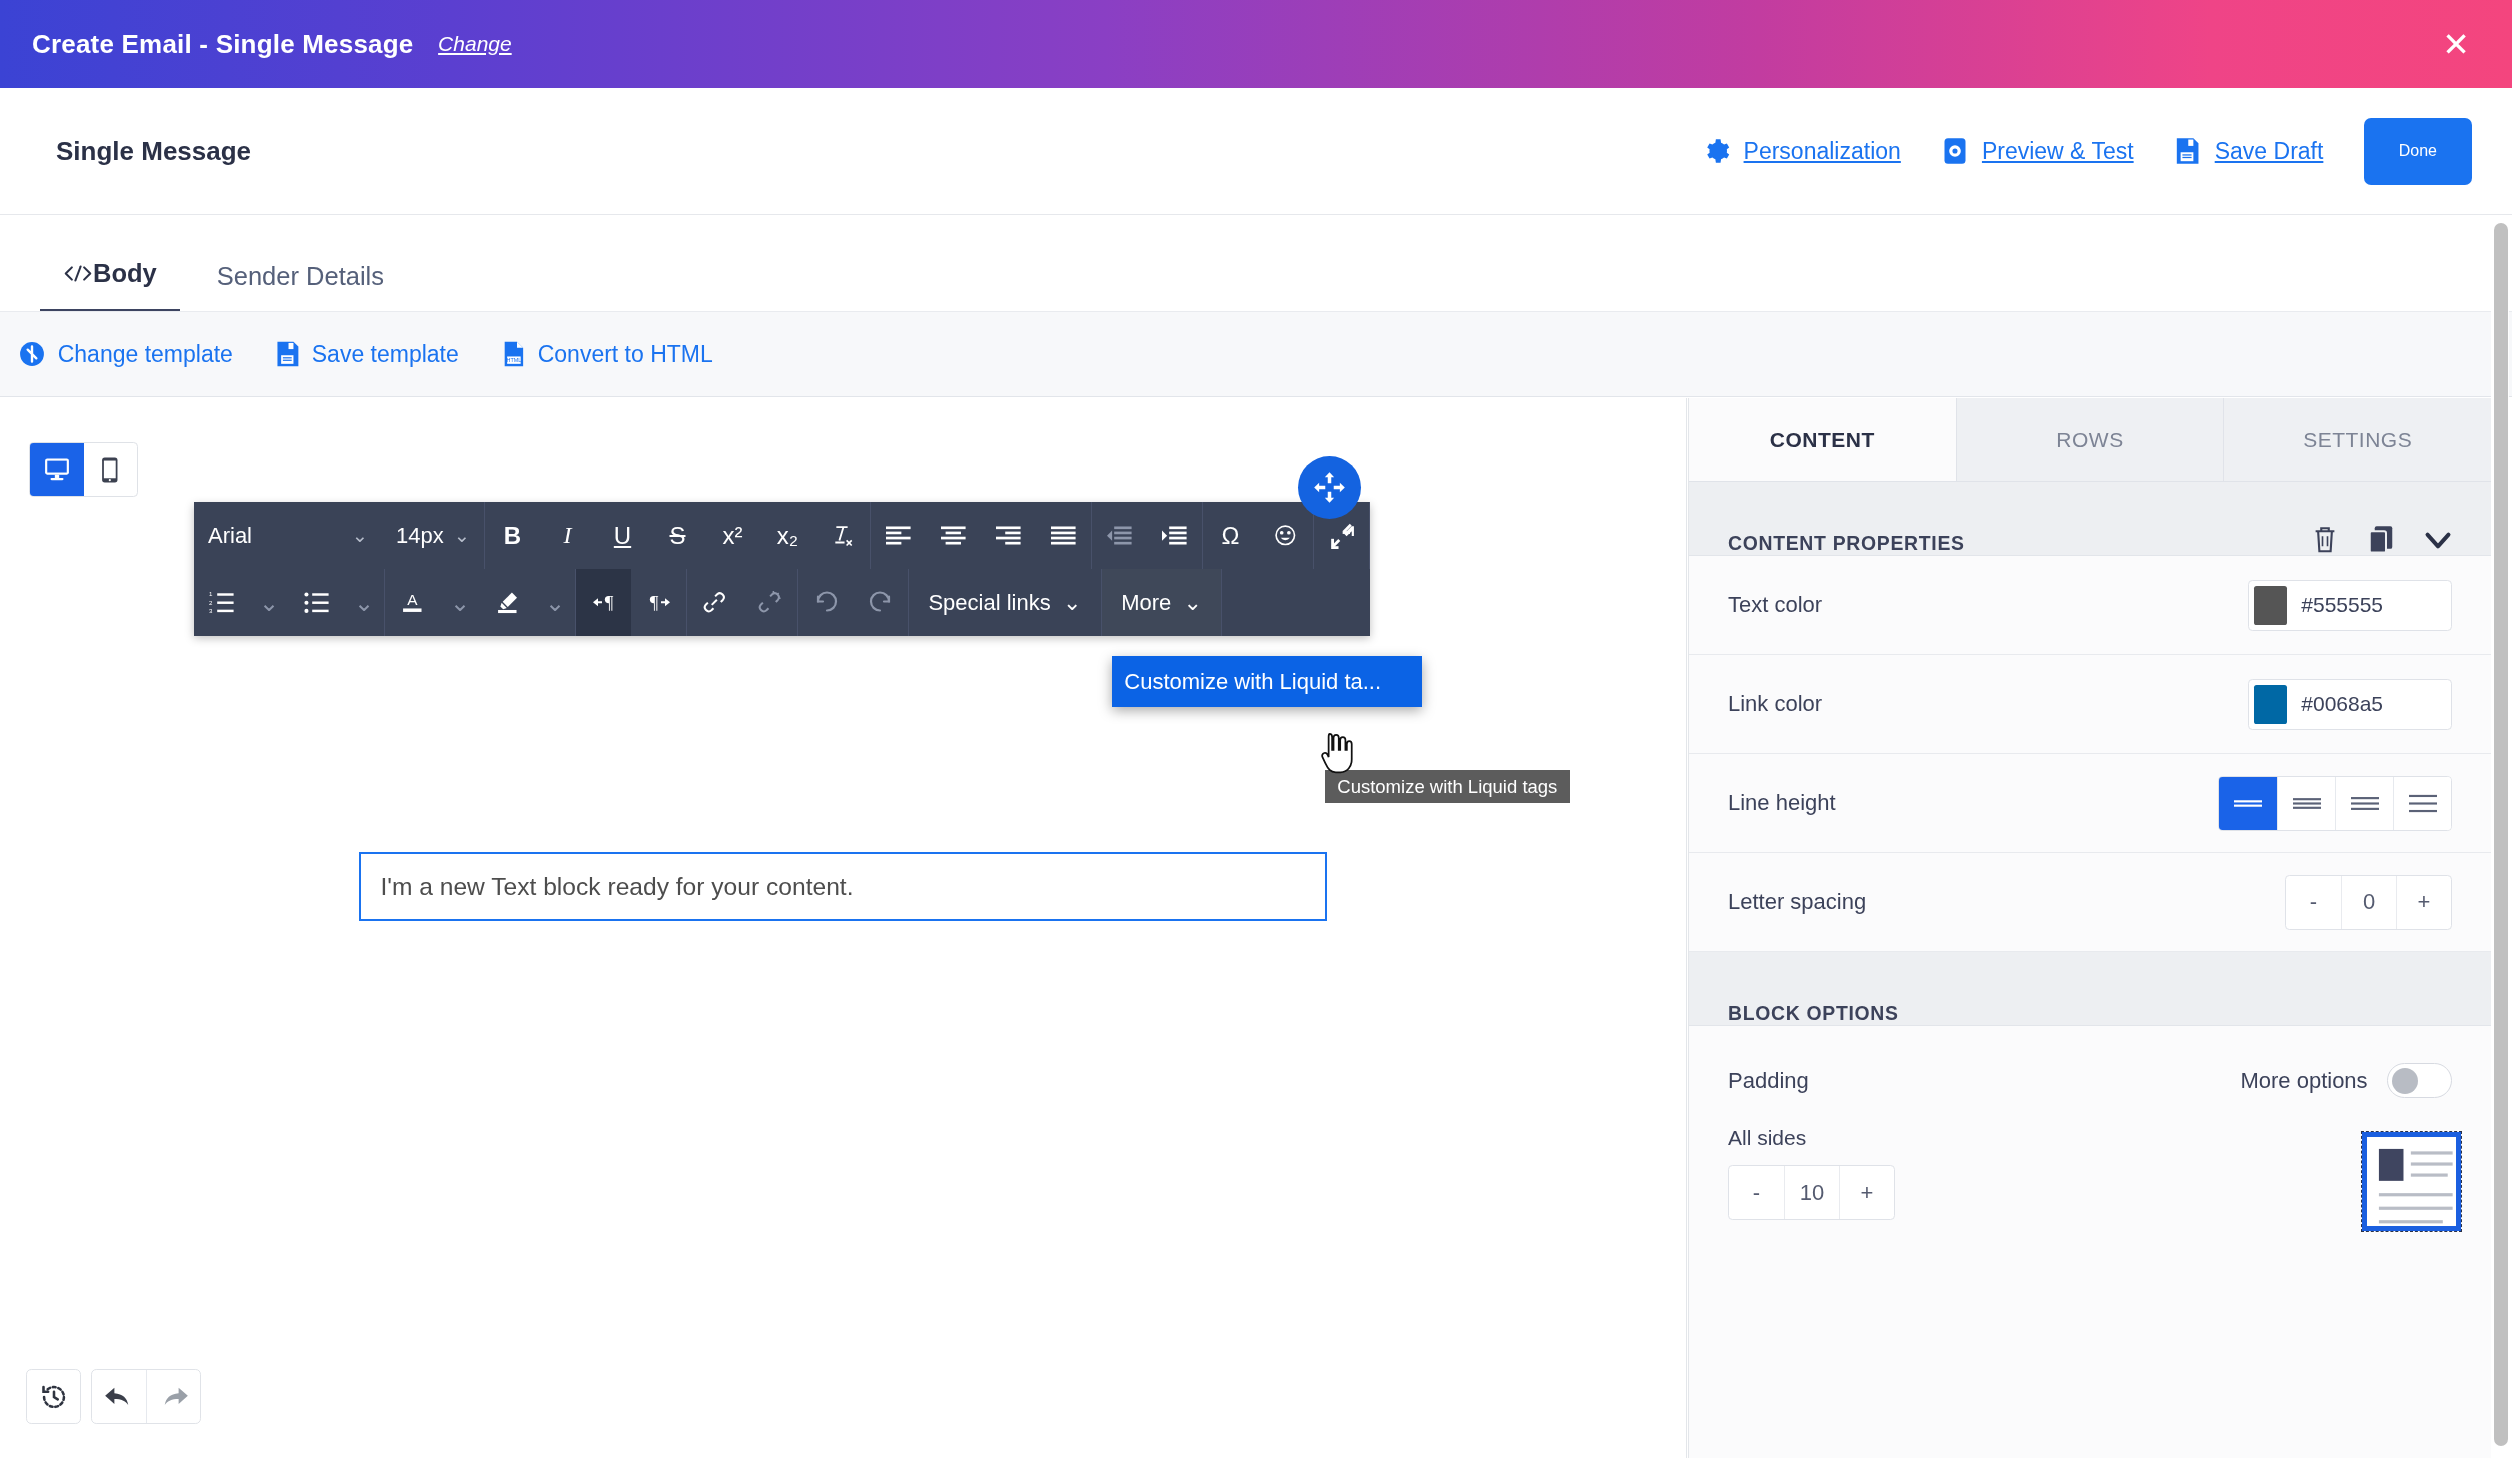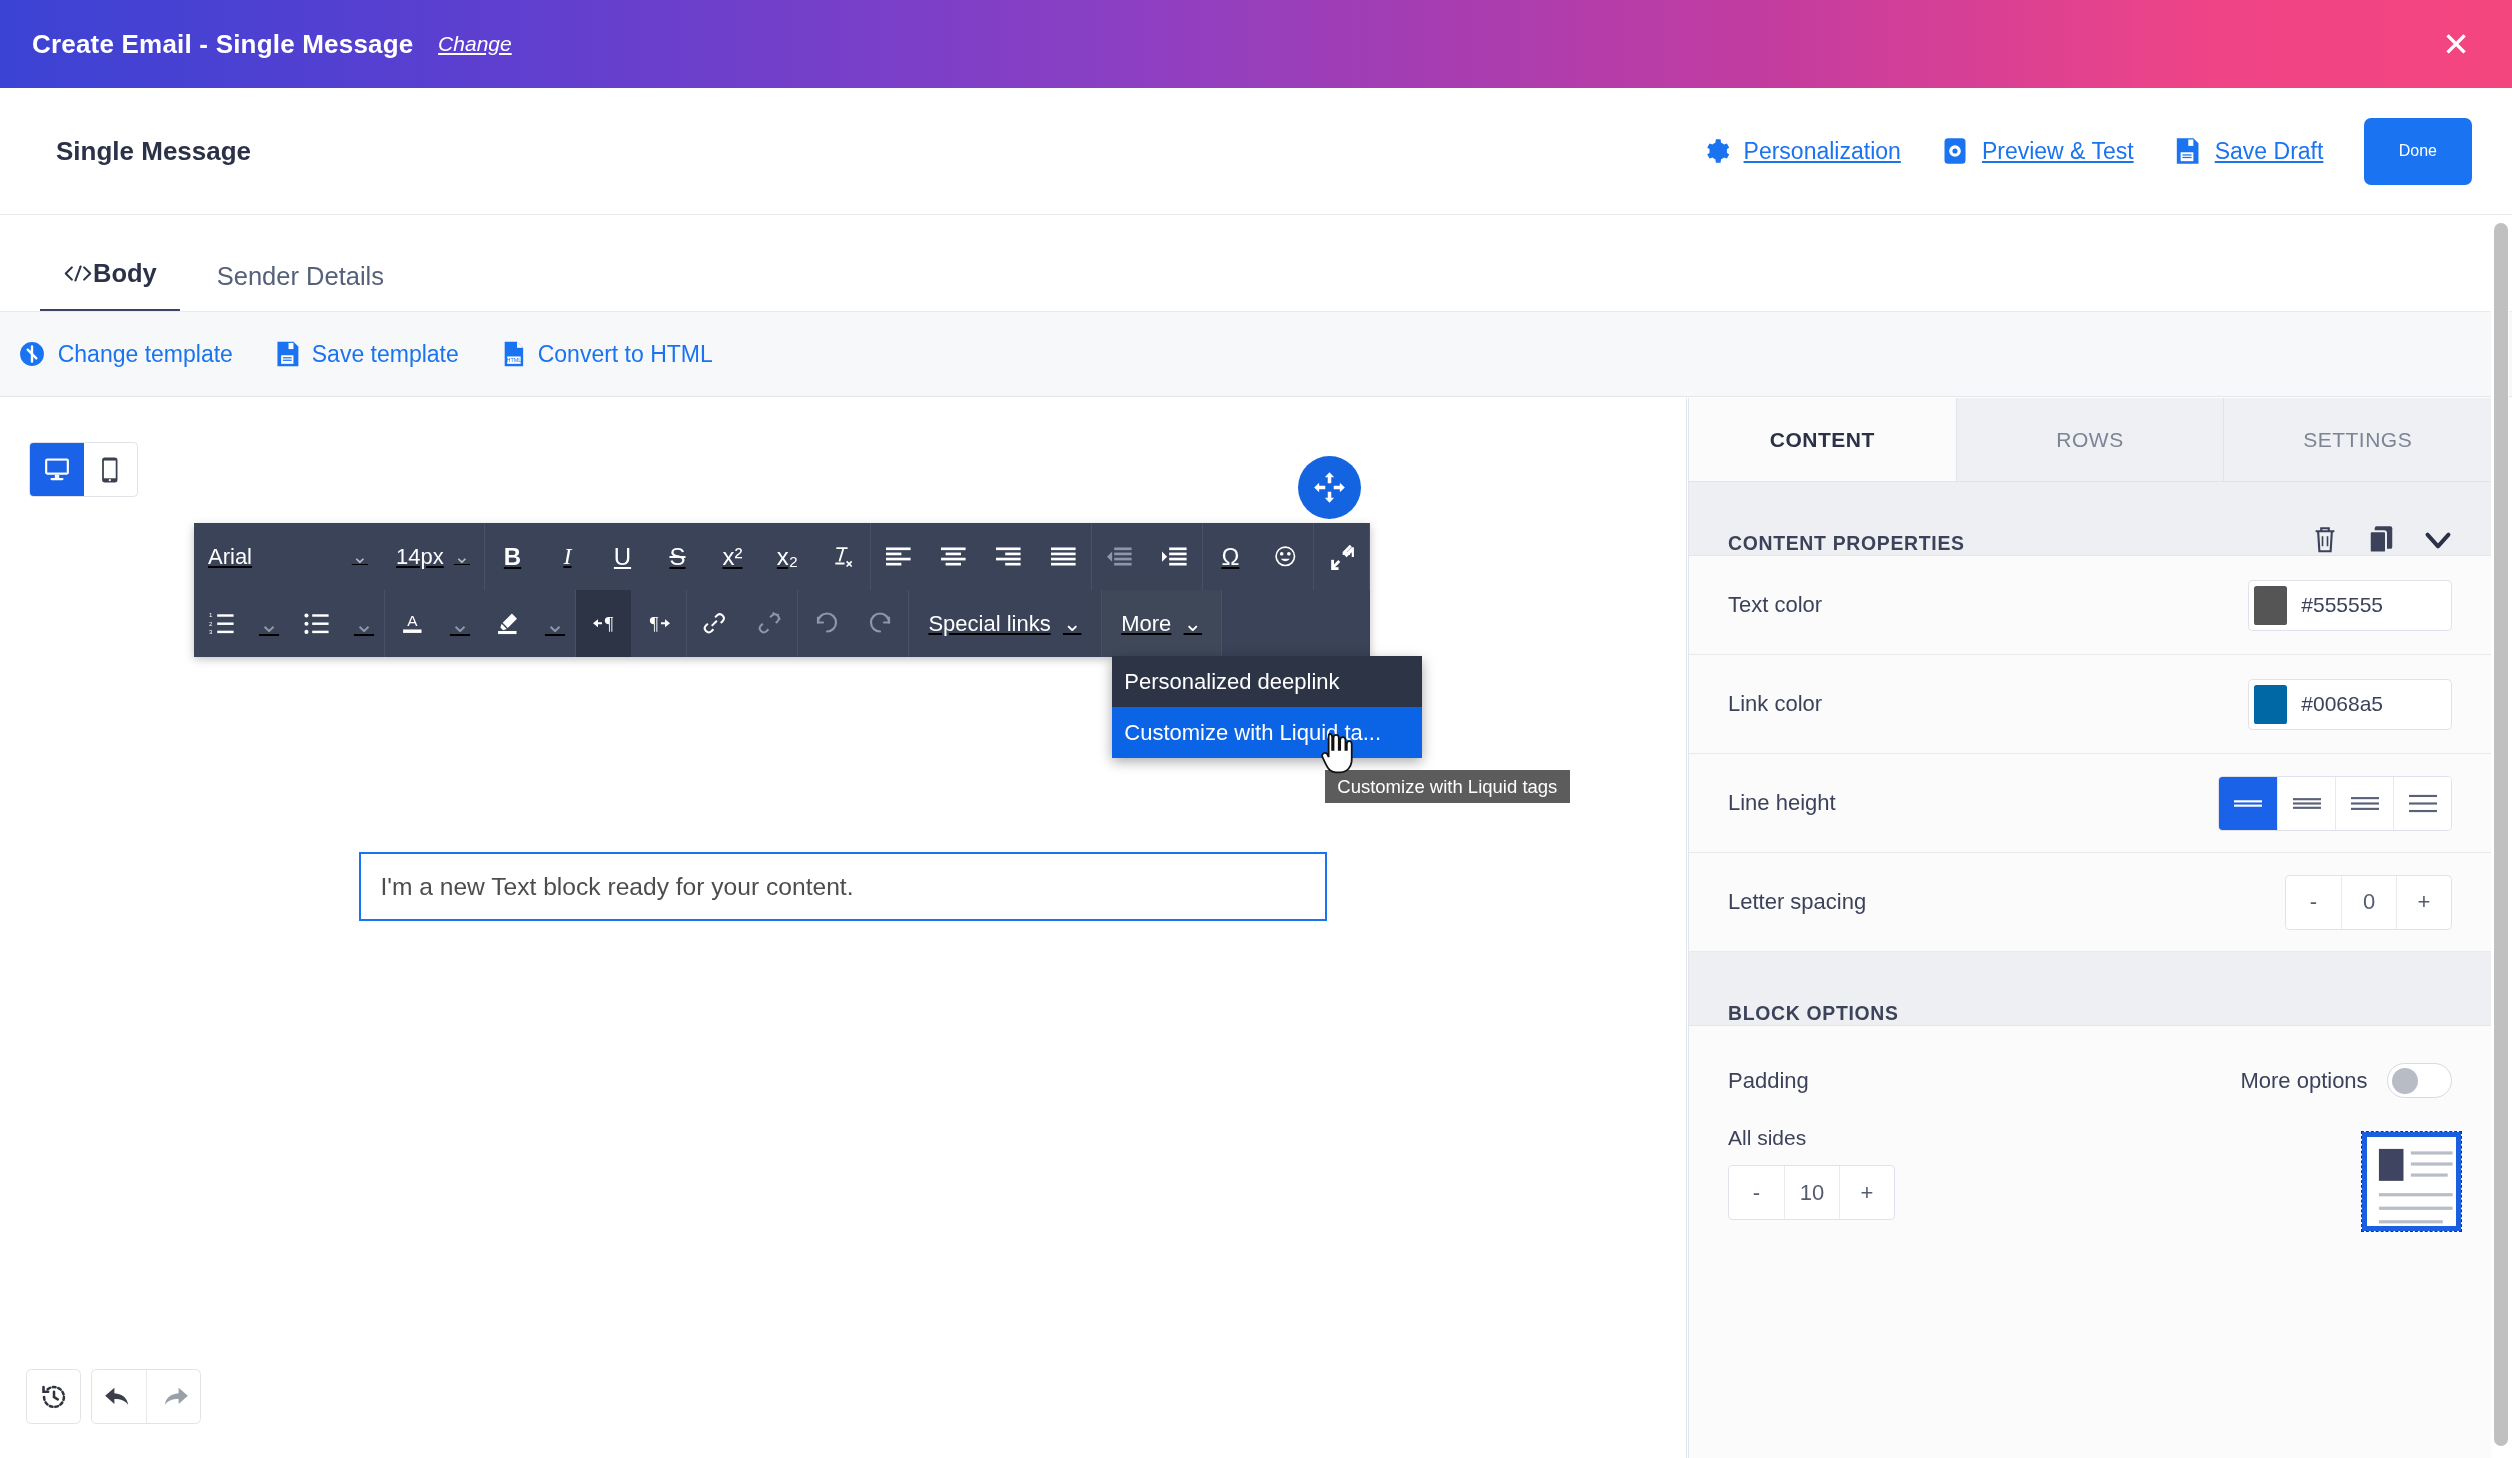--- a/index.html
+++ b/index.html
@@ -100,22 +100,22 @@
   .textblock span { font-size: 24.6px; color: #4d4d4d; margin-left: 19.4px; }
 
   .draghandle {
     position: absolute; left: 1298px; top: 456px; width: 63px; height: 63px;
     background: #1463e0; border-radius: 50%; display: flex;
     align-items: center; justify-content: center; cursor: move; z-index: 6;
   }
 
   
   .rte {
-    position: absolute; left: 194px; top: 523px; z-index: 5;
-    background: #3a4357; box-shadow: 0 2.6px 8.8px rgba(0,0,0,.25); text-decoration: underline;
+    position: absolute; left: 194px; top: 502px; z-index: 5;
+    background: #3a4357; box-shadow: 0 2.6px 8.8px rgba(0,0,0,.25);
   }
   .rte-row { display: flex; align-items: stretch; height: 67px; }
   .rte-group { display: flex; align-items: stretch; border-right: 1.8px solid #48516a; }
   .rte-group:last-child { border-right: none; }
   .rte-btn {
     width: 55px; display: flex; align-items: center; justify-content: center;
     color: #ffffff; cursor: pointer; font-size: 24px; user-select: none;
   }
   .rte-btn.dim { color: #8d96aa; }
   .rte-btn.active { background: #2c3446; }
@@ -658,21 +658,20 @@
         <span>More</span>
         <span class="cv">⌄</span>
       </div>
     </div>
 
     <div class="rte-spacer"></div>
   </div>
 </div>
 
 <div class="menu">
-  <div class="menu-item">Personalized deeplink</div>
   <div class="menu-item sel">Customize with Liquid ta...</div>
 </div>
 <div class="tooltip">Customize with Liquid tags</div>
 <div class="cursor">
   <svg width="35" height="42" viewBox="0 0 20 24" fill="#ffffff" stroke="#111111" stroke-width="1">
     <path d="M6 1c1 0 1.5.8 1.5 1.8v7.4h.8V3.3c0-1 .6-1.7 1.5-1.7s1.5.7 1.5 1.7v6.9h.8V4.6c0-1 .6-1.7 1.5-1.7s1.5.7 1.5 1.7v5.6h.8V6.9c0-1 .6-1.7 1.4-1.7s1.4.7 1.4 1.7v8.8c0 4-2.5 7.3-6.4 7.3H9.6c-3 0-4.4-1.8-6-5.2L2 14.4c-.5-1 0-2.1 1-2.4.8-.2 1.5.2 1.9 1l.6 1.3V2.8C5.5 1.8 5.9 1 6 1z"></path>
   </svg>
 </div>
 
 <div class="panel">

